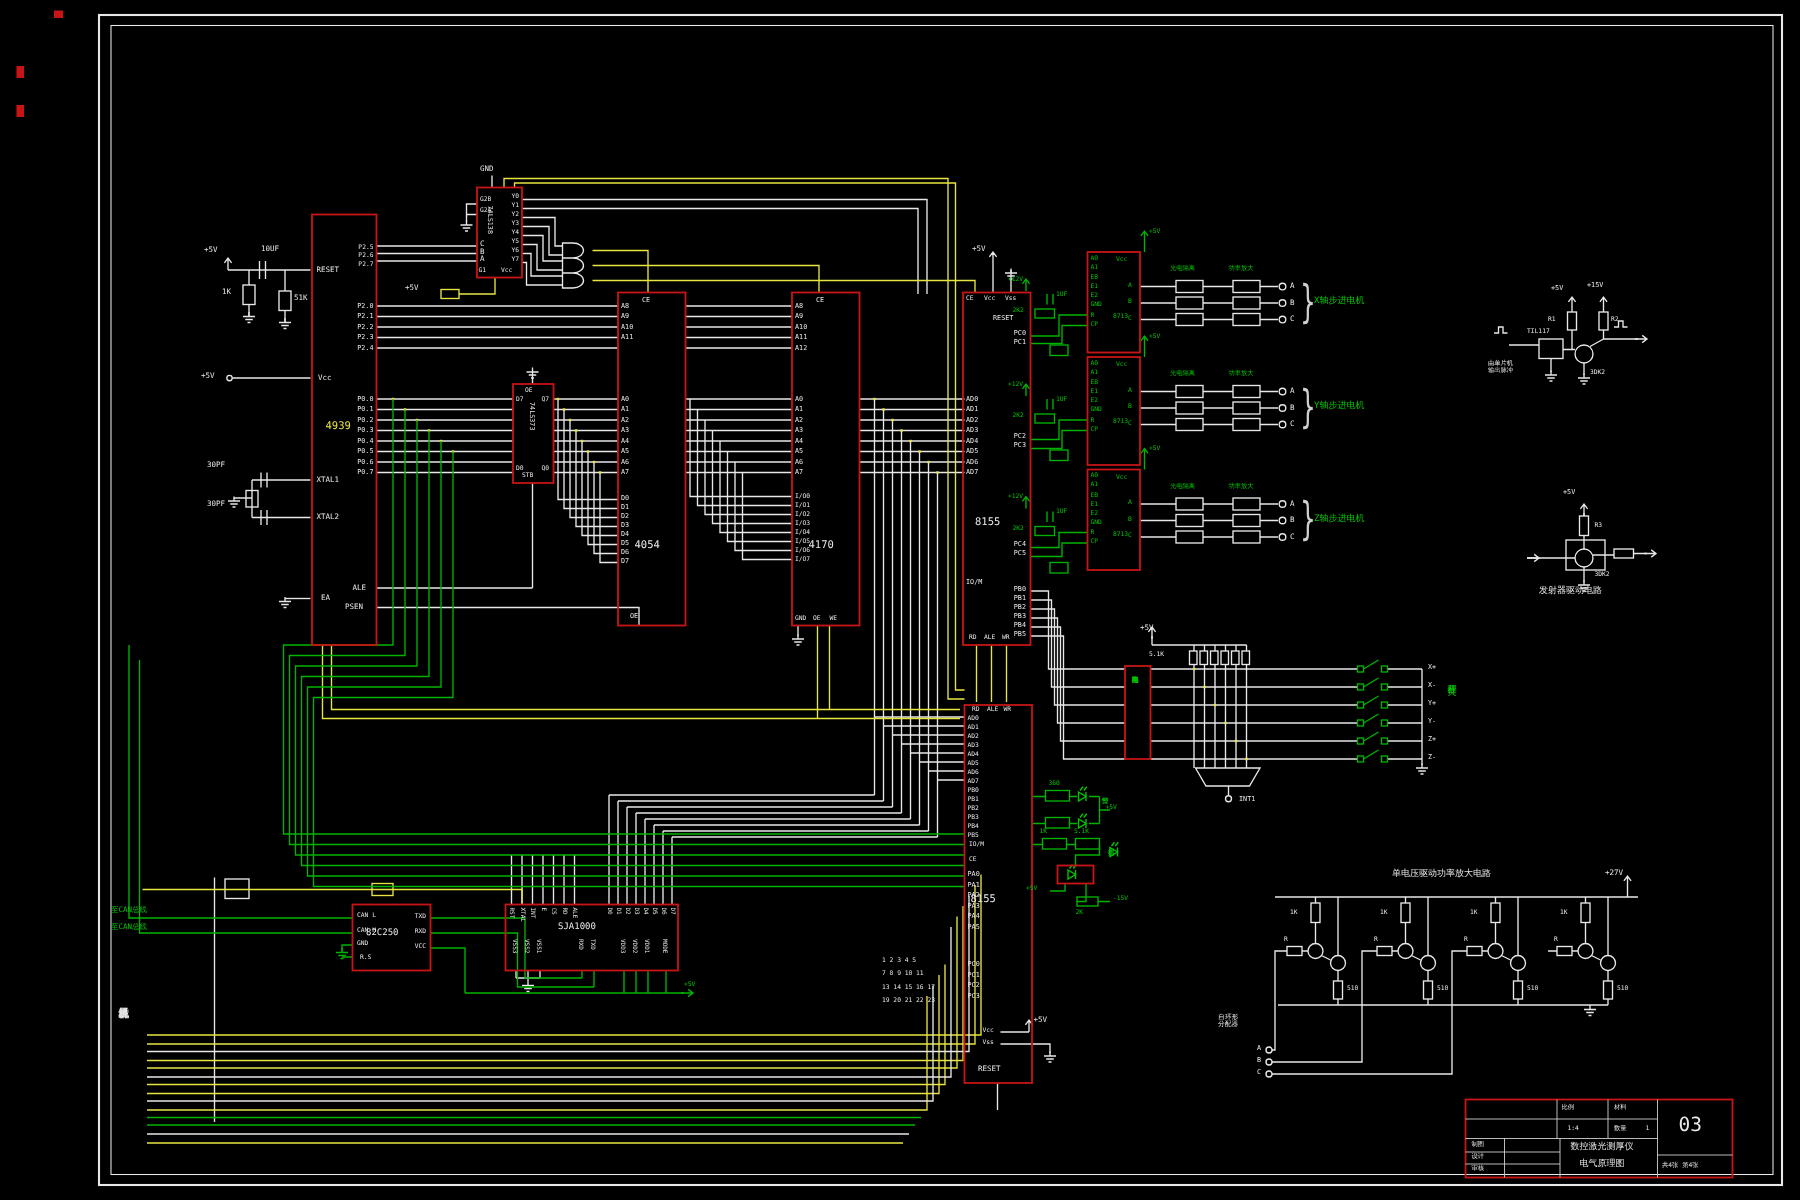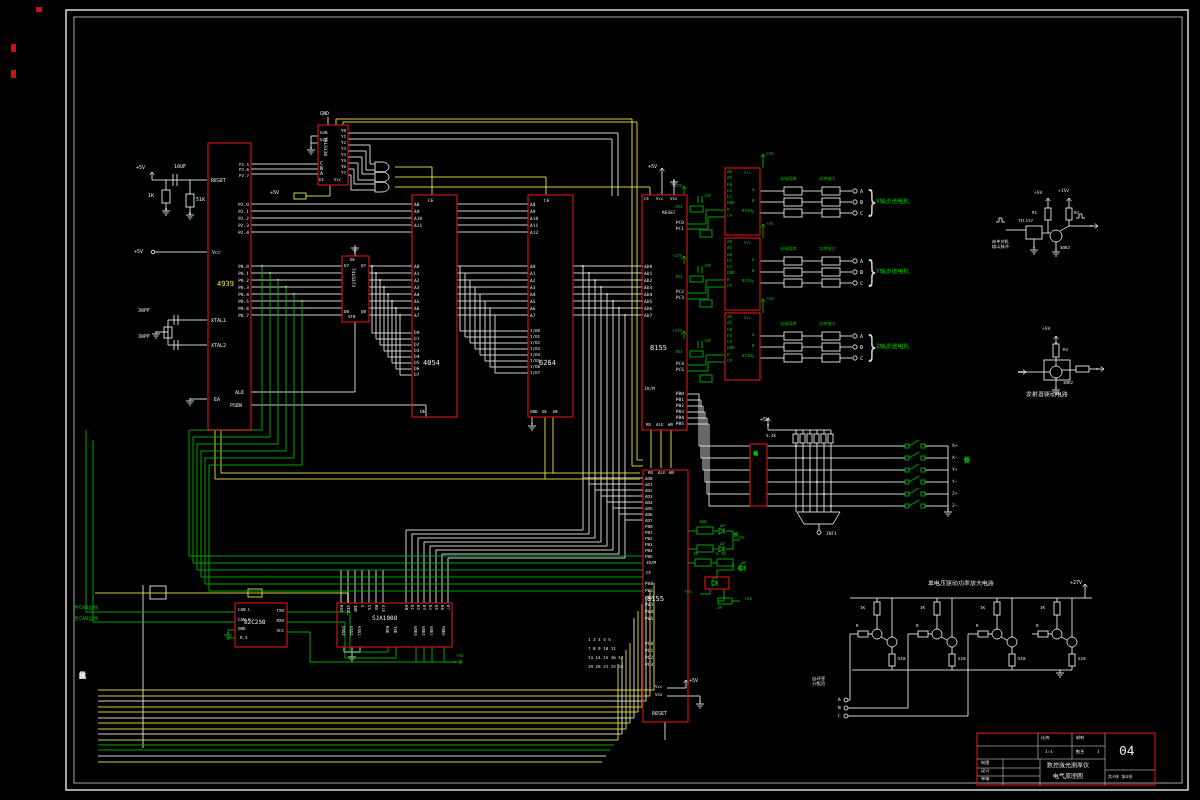--- a/index.html
+++ b/index.html
@@ -375,21 +375,21 @@
 D1
 D2
 D3
 D4
 D5
 D6
 D7</div>
 <div class="L s45" style="left:420px;top:409px">OE</div>
 
 <div class="L s45" style="left:544px;top:198px">CE</div>
-<div class="L s7" style="left:539px;top:359px">6264</div>
+<div class="L s7" style="left:539px;top:359px">4170</div>
 <div class="L s45" style="left:530px;top:201px;line-height:7px">A8
 A9
 A10
 A11
 A12</div>
 <div class="L s45" style="left:530px;top:263px;line-height:7px">A0
 A1
 A2
 A3
 A4
@@ -648,16 +648,16 @@
 <div class="L s4" style="left:1041px;top:736px">比例</div>
 <div class="L s4" style="left:1045px;top:750px">1:4</div>
 <div class="L s4" style="left:1076px;top:736px">材料</div>
 <div class="L s4" style="left:1076px;top:750px">数量</div>
 <div class="L s4" style="left:1097px;top:750px">1</div>
 <div class="L s4" style="left:981px;top:761px">制图</div>
 <div class="L s4" style="left:981px;top:769px">设计</div>
 <div class="L s4" style="left:981px;top:777px">审核</div>
 <div class="L s6" style="left:1047px;top:761px">数控激光测厚仪</div>
 <div class="L s6" style="left:1053px;top:772px">电气原理图</div>
-<div class="L s13" style="left:1119px;top:744px">04</div>
+<div class="L s13" style="left:1119px;top:744px">03</div>
 <div class="L s4" style="left:1108px;top:775px">共4张 第4张</div>
 
 </div>
 
 </body></html>

